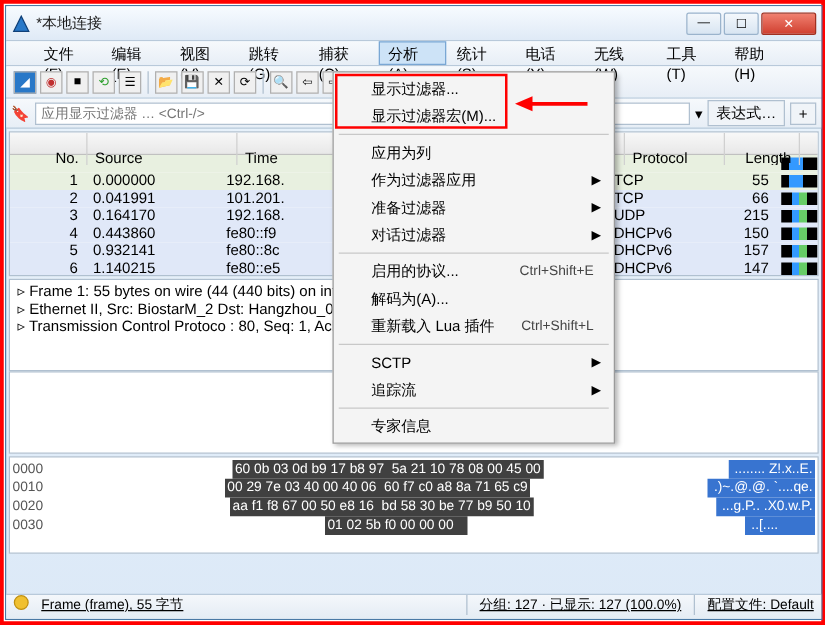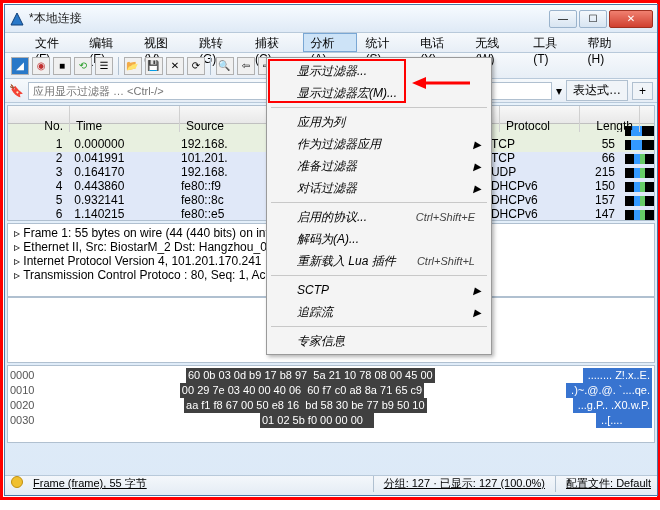--- a/index.html
+++ b/index.html
@@ -47,21 +47,21 @@
 .hex { height:78px; background:#fff; border:1px solid #b0c0d0; margin:2px; padding:2px; font-family:Consolas,monospace; font-size:11px; overflow:hidden; }
 .hexrow { display:flex; white-space:pre; line-height:15px; height:15px;justify-content:space-between; }
 .hexoff { width:38px; color:#555; }
 .hexbytes { background:#404040; color:#fff; padding:0 2px; }
 .hexasc { margin-left:10px; background:#3874d0; color:#fff; padding:0 2px; }
 .bottombar { position:absolute; bottom:0; left:0; right:0; height:20px; background:linear-gradient(#f4f7fb,#e4ecf4); border-top:1px solid #b8c9da; display:flex; align-items:flex-start; font-size:11px; padding:0 6px; gap:10px;text-decoration:underline; }
 .bsep { width:1px; height:16px; background:#b0c0d0; }
 .dot { width:12px; height:12px; border-radius:50%; background:#f0c030; border:1px solid #c09010; }
 
 .dropdown { position:absolute; left:261px; top:52px; width:226px; background:#f4f4f4; border:1px solid #9a9a9a; box-shadow:2px 2px 4px rgba(0,0,0,0.3); font-size:12px; z-index:100; padding:2px; }
-.dditem { height:22px; display:flex; align-items:center; padding:0 18px 0 28px; cursor:default; position:relative;font-style:italic; }
+.dditem { height:22px; display:flex; align-items:center; padding:0 18px 0 28px; cursor:default; position:relative; }
 .ddsep { height:1px; background:#c8c8c8; margin:3px 2px; }
 .ddarrow { position:absolute; right:8px; font-size:10px; }
 .ddshort { position:absolute; right:14px; font-size:11px; color:#444; }
 .highlight-box { position:absolute; left:263px; top:54px; width:138px; height:44px; border:2px solid red; z-index:101; pointer-events:none; }
 .redarrow { position:absolute; left:407px; top:68px; z-index:102; pointer-events:none; }
 .redarrow svg { width:60px; height:20px; }
 .blank { height:66px; margin:0 2px; background:#fff; border:1px solid #b0c0d0; }
 </style>
 </head>
 <body>
@@ -115,22 +115,22 @@
     <span style="color:#2878c8">🔖</span>
     <input class="filterinput" placeholder="应用显示过滤器 … &lt;Ctrl-/&gt;" style="">
     <span>▾</span>
     <span class="fbtn">表达式…</span>
     <span class="fbtn">+</span>
   </div>
 
   <div class="packets">
     <div class="phdr">
       <div class="pcol c-no">No.</div>
+      <div class="pcol c-src">Source</div>
       <div class="pcol c-time">Time</div>
-      <div class="pcol c-src">Source</div>
       <div class="pcol" style="width:200px"></div>
       <div class="pcol c-proto">Protocol</div>
       <div class="pcol c-len">Length</div>
     </div>
     <div id="packet-rows">
           <div class="prow r0">
             <div class="pcol c-no">1</div>
             <div class="pcol c-time">0.000000</div>
             <div class="pcol c-src">192.168.</div>
             <div class="pcol" style="width:200px"></div>
@@ -192,21 +192,20 @@
             <div class="pcol c-len">112</div>
             <span class="bar bmix"></span>
           </div>
         </div>
 
   </div>
 
   <div class="details">
     <div class="drow">▹ Frame 1: 55 bytes on wire (44                          (440 bits) on interface 0</div>
     <div class="drow">▹ Ethernet II, Src: BiostarM_2                            Dst: Hangzhou_0d:b9:17 (</div>
-    <div class="drow">▹ Internet Protocol Version 4,                           101.201.170.241</div>
     <div class="drow">▹ Transmission Control Protoco                           : 80, Seq: 1, Ack: 1, Len</div>
   </div>
   <div class="blank"></div>
 
   <div class="hex">
     <div id="hex-rows">
           <div class="hexrow"><span class="hexoff">0000</span><span class="hexbytes">60 0b 03 0d b9 17 b8 97  5a 21 10 78 08 00 45 00</span><span class="hexasc"> ........ Z!.x..E.</span></div>
           <div class="hexrow"><span class="hexoff">0010</span><span class="hexbytes">00 29 7e 03 40 00 40 06  60 f7 c0 a8 8a 71 65 c9</span><span class="hexasc"> .)~.@.@. `....qe.</span></div>
           <div class="hexrow"><span class="hexoff">0020</span><span class="hexbytes">aa f1 f8 67 00 50 e8 16  bd 58 30 be 77 b9 50 10</span><span class="hexasc"> ...g.P.. .X0.w.P.</span></div>
           <div class="hexrow"><span class="hexoff">0030</span><span class="hexbytes">01 02 5b f0 00 00 00   </span><span class="hexasc"> ..[....         </span></div>

